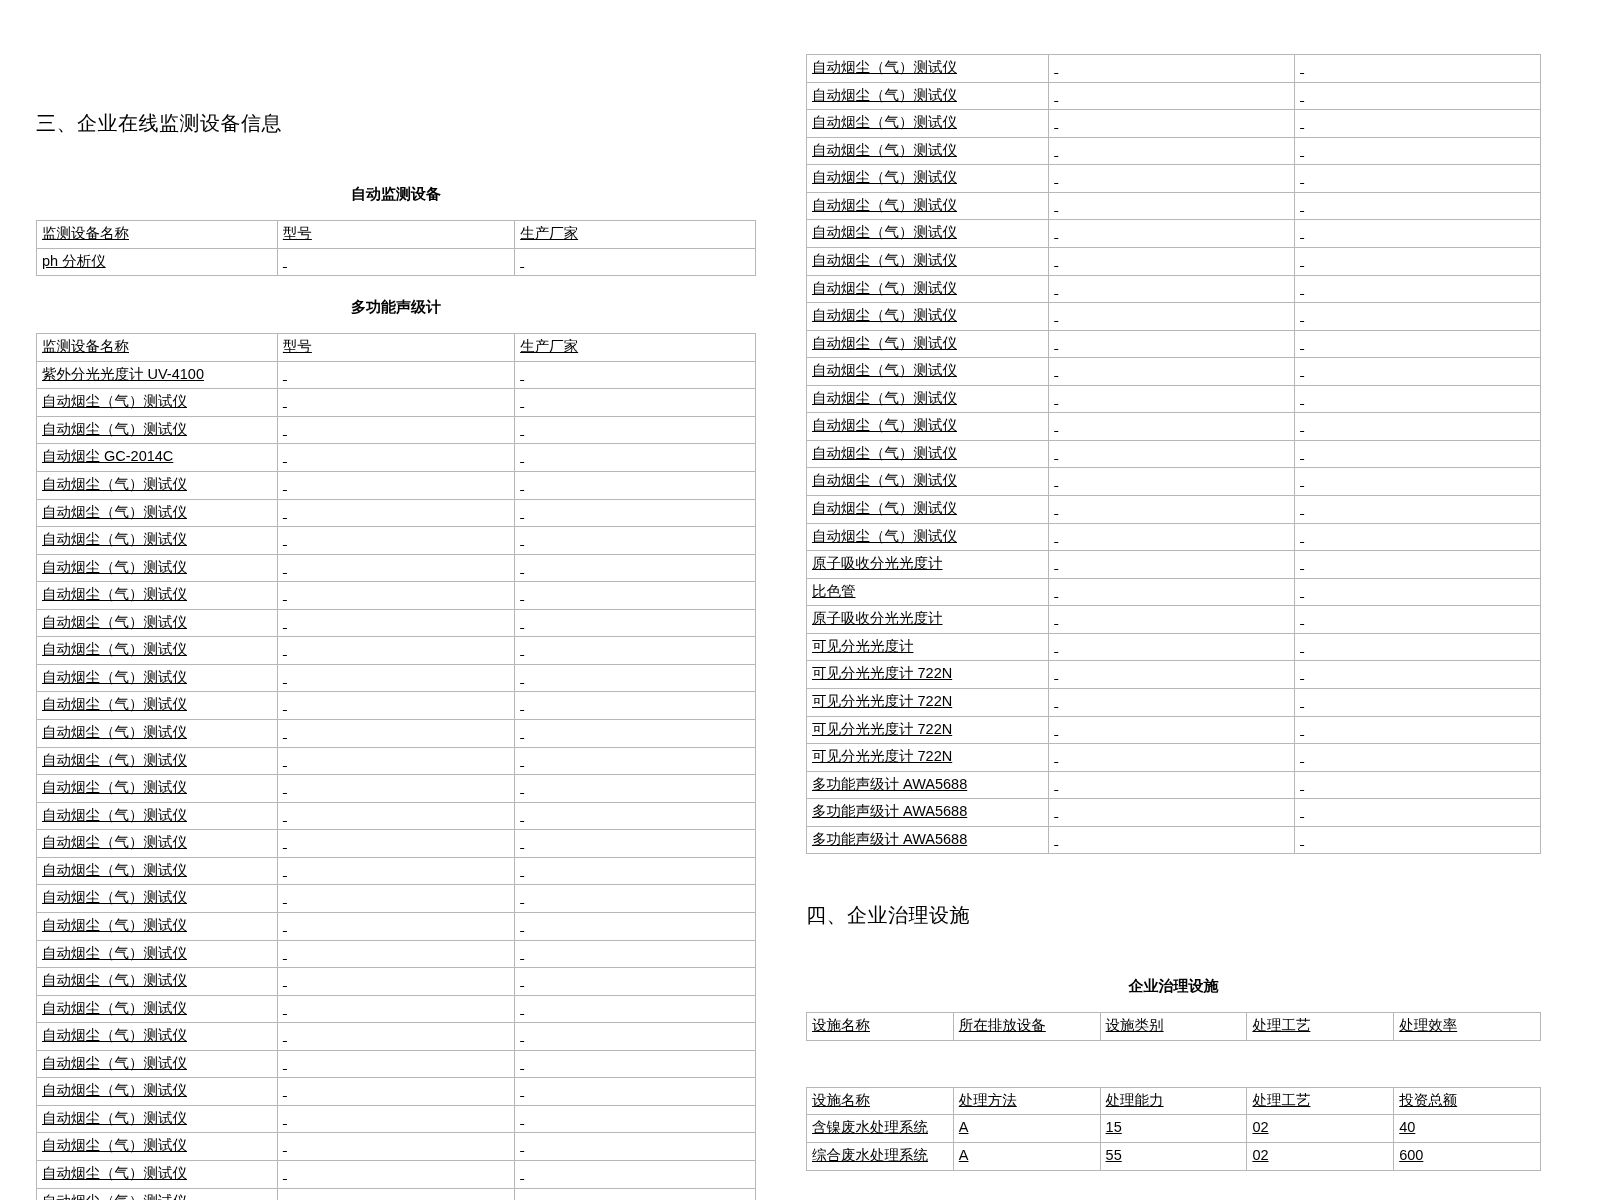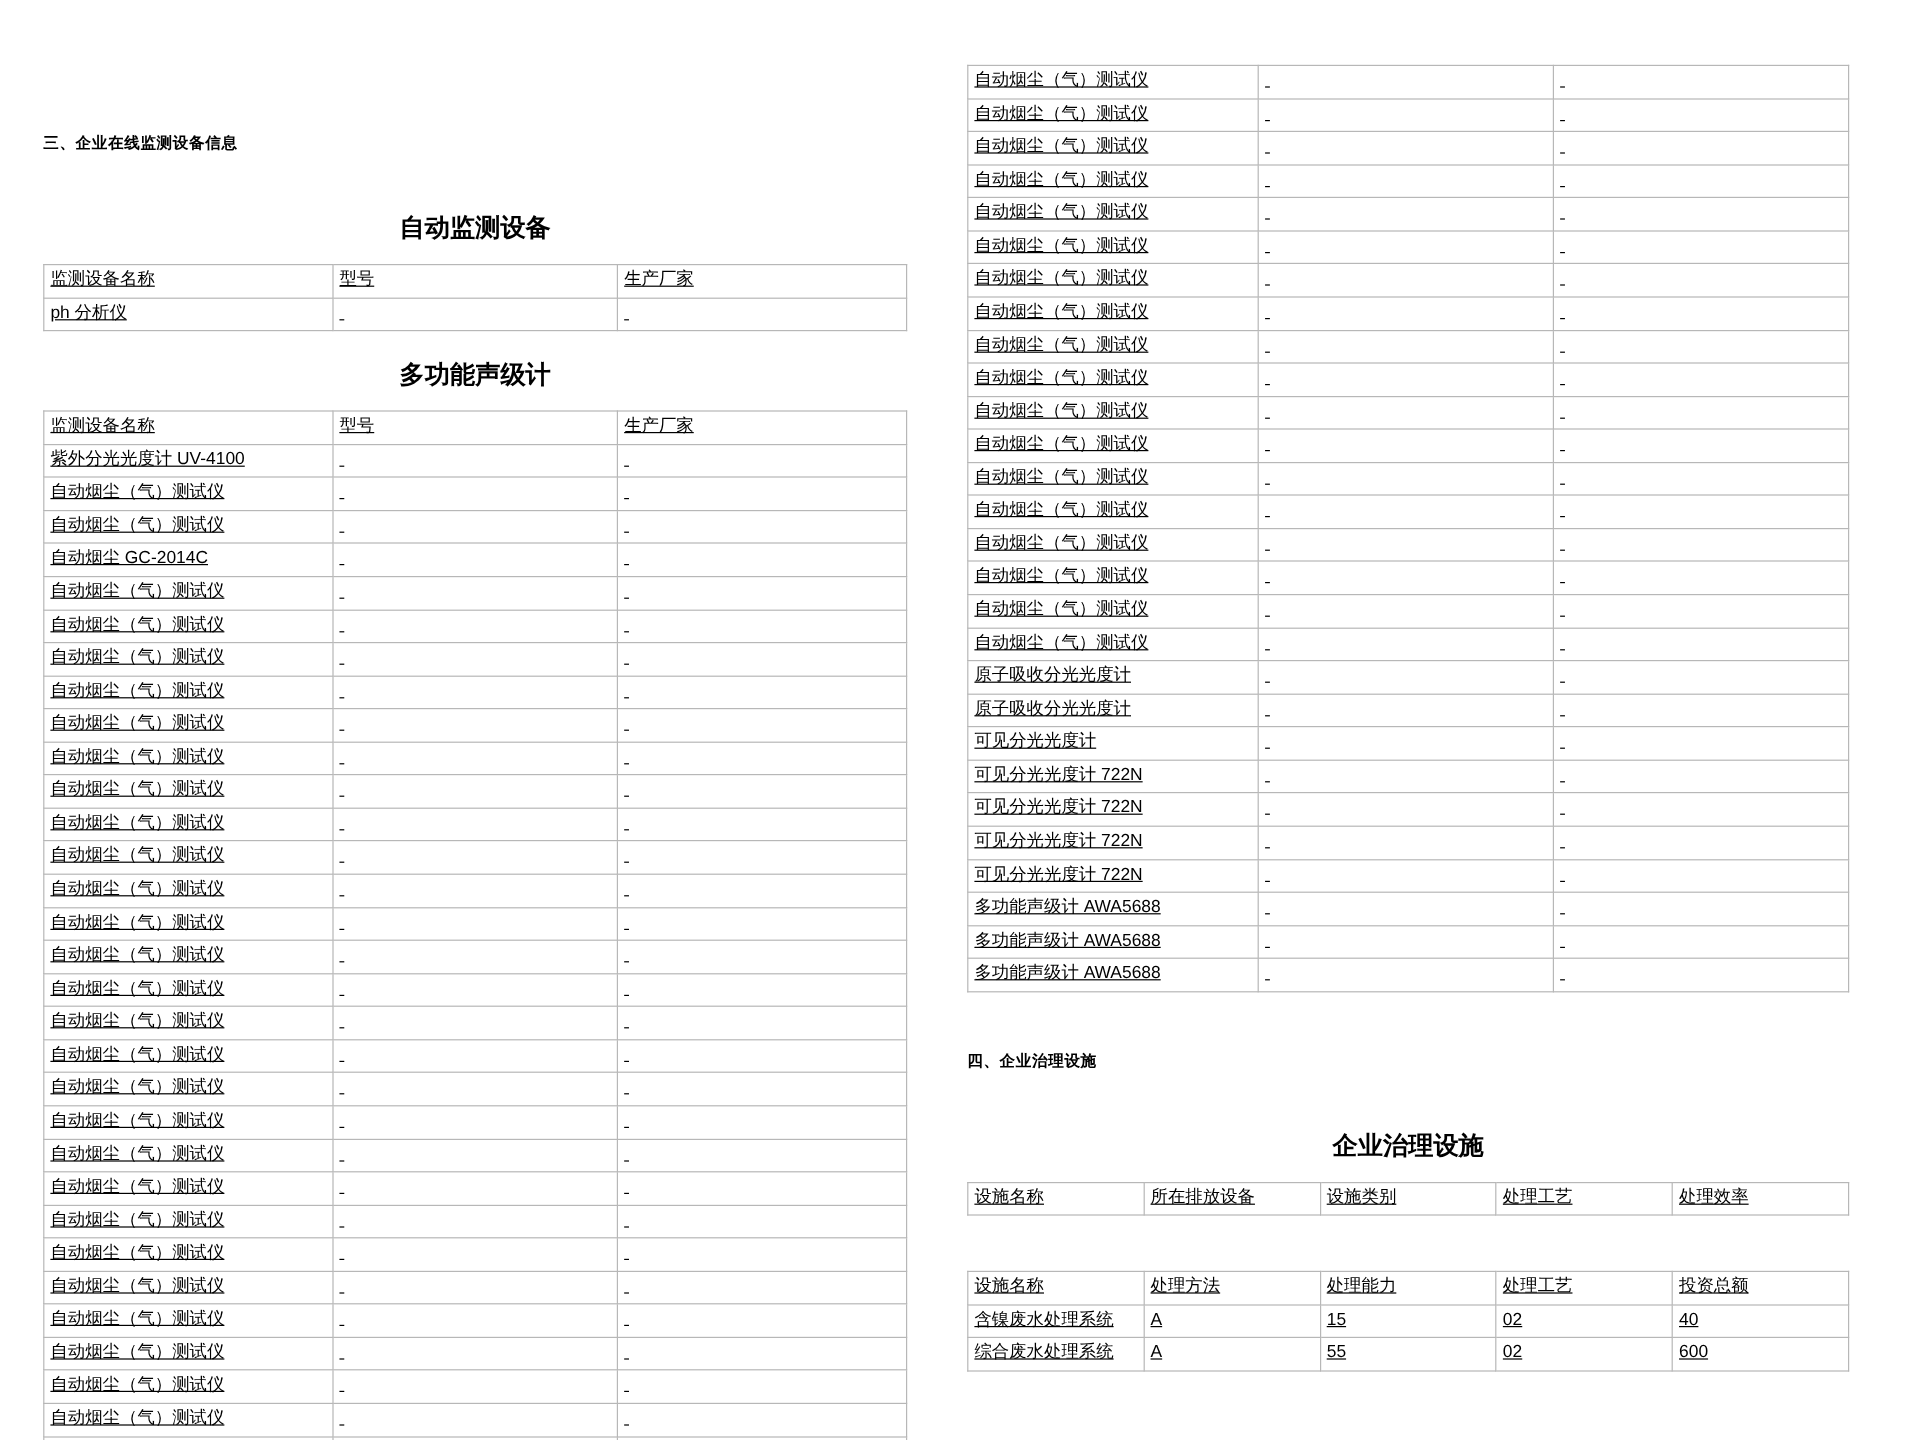--- a/index.html
+++ b/index.html
@@ -27,27 +27,27 @@
     top: 0;
     width: 720px;
   }
   .col-right {
     position: absolute;
     left: 806px;
     top: 0;
     width: 735px;
   }
   h2.section-title {
-    font-size: 13px;
-    font-weight: bold;
+    font-size: 20px;
+    font-weight: normal;
     margin: 0;
     letter-spacing: 0.5px;
   }
   h3.table-title {
-    font-size: 21px;
+    font-size: 15px;
     font-weight: bold;
     text-align: center;
     margin: 0;
   }
   table.doc-table {
     border-collapse: collapse;
     width: 100%;
     table-layout: fixed;
     text-decoration: underline;
   }
@@ -378,20 +378,25 @@
             <td>&nbsp;</td>
             <td>&nbsp;</td>
           </tr>
           <tr>
             <td>自动烟尘（气）测试仪</td>
             <td>&nbsp;</td>
             <td>&nbsp;</td>
           </tr>
           <tr>
             <td>原子吸收分光光度计</td>
+            <td>&nbsp;</td>
+            <td>&nbsp;</td>
+          </tr>
+          <tr>
+            <td>比色管</td>
             <td>&nbsp;</td>
             <td>&nbsp;</td>
           </tr>
           <tr>
             <td>原子吸收分光光度计</td>
             <td>&nbsp;</td>
             <td>&nbsp;</td>
           </tr>
           <tr>
             <td>可见分光光度计</td>

